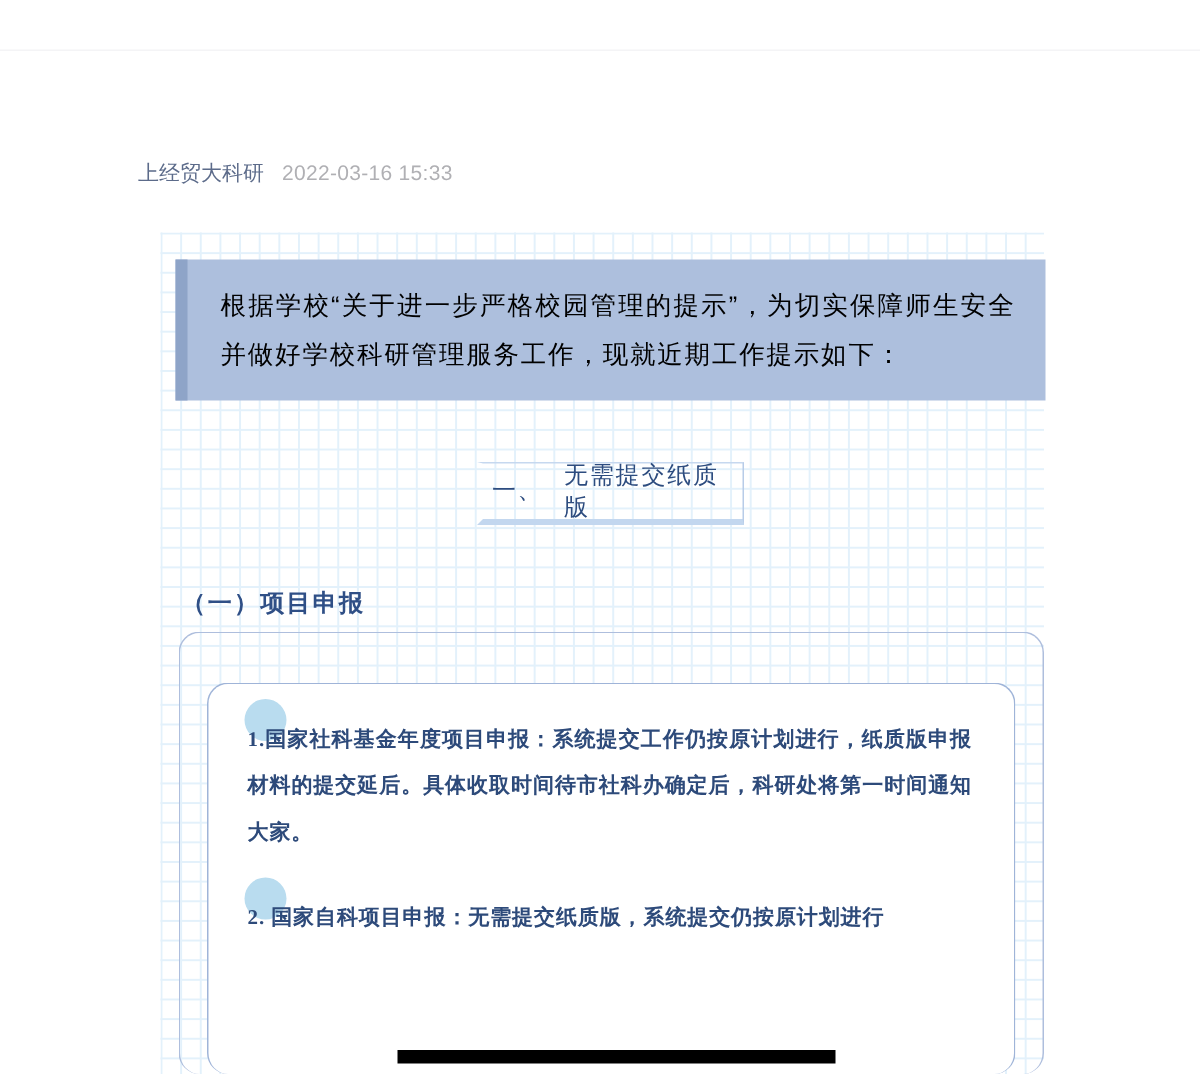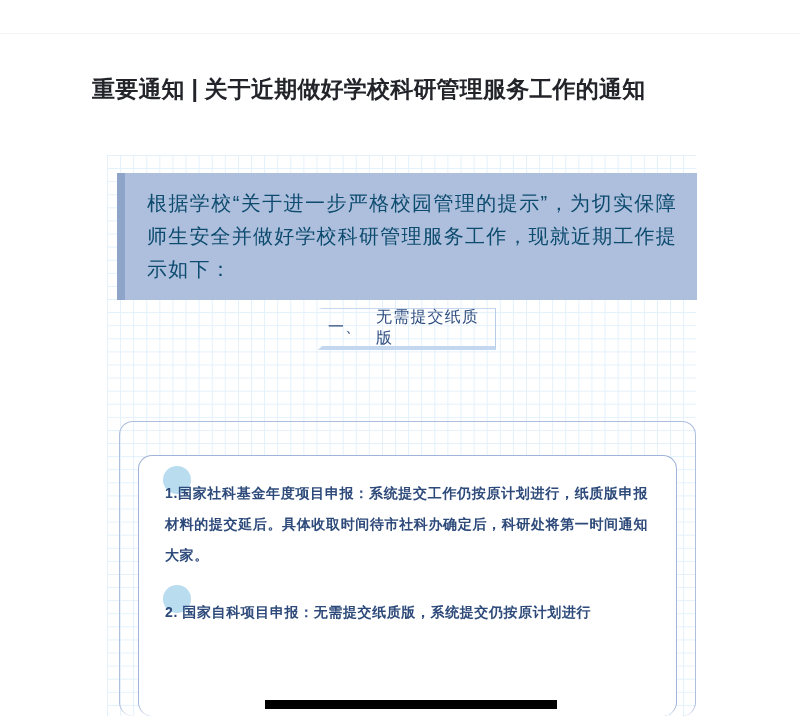--- a/index.html
+++ b/index.html
@@ -83,23 +83,23 @@
     position: absolute;
     left: 10px;
     top: 18px;
     width: 580px;
     box-sizing: border-box;
     background: #adbfdd;
     border-left: 8px solid #8ea4c8;
     padding: 14px 20px 14px 22px;
   }
   .intro-text {
-    font-size: 20px;
+    font-size: 17px;
     line-height: 33px;
-    color: #0c4a6e;
+    color: #000000;
     letter-spacing: 1.2px;
     text-align: justify;
   }
 
   
   .section-head {
     position: absolute;
     left: 211px;
     top: 153px;
     width: 178px;
@@ -162,20 +162,21 @@
     background: #ffffff;
     border: 1.5px solid #9fb4d8;
     border-radius: 14px;
     border-bottom: none;
     padding: 22px 28px 0 26px;
     overflow: hidden;
   }
 
   .item {
     position: relative;
+    font-family: Liberation Serif, serif;
   }
   .item + .item {
     margin-top: 26px;
   }
 
   .bullet-dot {
     position: absolute;
     left: -2px;
     top: -12px;
     width: 28px;
@@ -219,34 +220,38 @@
     z-index: 30;
   }
 </style>
 </head>
 <body>
 
 <div class="page">
 
   <div class="top-divider"></div>
 
-  <h1 class="article-title">重要通知 | 关于近期做好学校科研管理服务工作的通知</h1>
-
+
+  <div class="byline">
+    <span class="byline-account">上经贸大科研</span>
+    <span class="byline-date">2022-03-16 15:33</span>
+  </div>
 
   <div class="grid-canvas">
 
     <div class="intro-box">
       <div class="intro-text">根据学校“关于进一步严格校园管理的提示”，为切实保障师生安全并做好学校科研管理服务工作，现就近期工作提示如下：</div>
     </div>
 
     <div class="section-head">
       <span class="num">一、</span>
       <span class="label">无需提交纸质版</span>
     </div>
 
+    <div class="subsection-title">（一）项目申报</div>
 
     <div class="outer-card"></div>
 
     <div class="inner-card">
 
       <div class="item">
         <span class="bullet-dot"></span>
         <div class="item-body">1.国家社科基金年度项目申报：系统提交工作仍按原计划进行，纸质版申报材料的提交延后。具体收取时间待市社科办确定后，科研处将第一时间通知大家。</div>
       </div>
 

